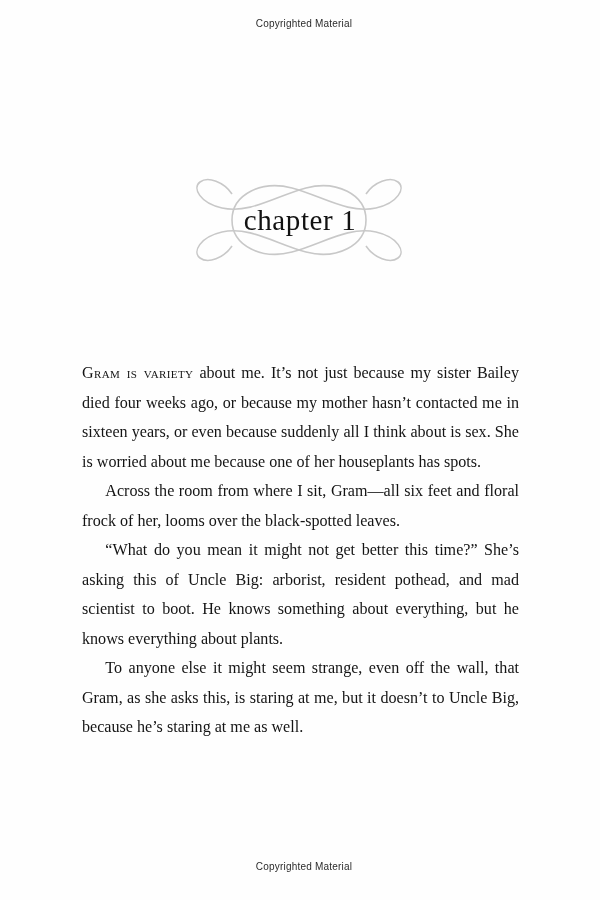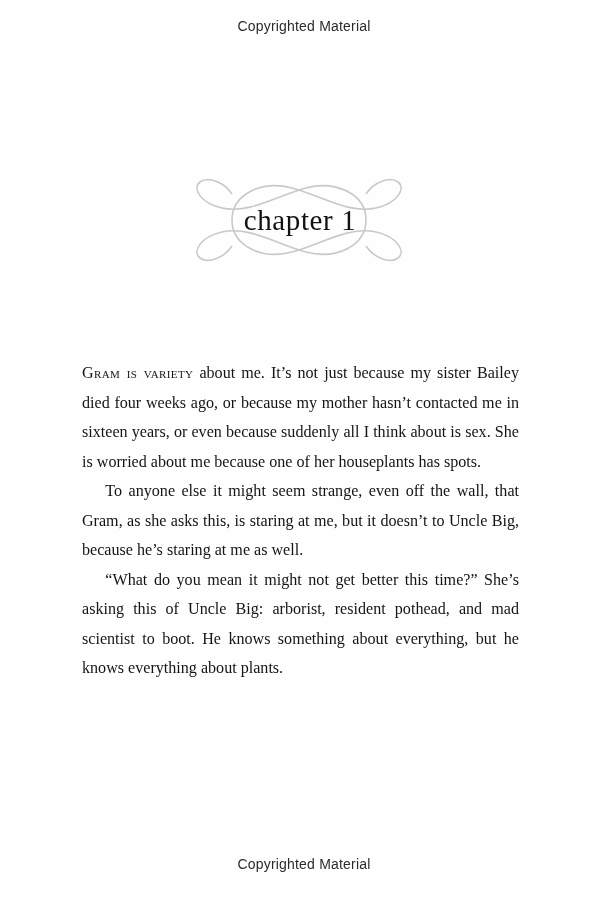--- a/index.html
+++ b/index.html
@@ -19,21 +19,21 @@
     position: absolute;
     inset: 0;
     background: #fefefe;
   }
   .watermark {
     position: absolute;
     left: 0;
     right: 0;
     text-align: center;
     font-family: "Liberation Sans", sans-serif;
-    font-size: 14px;
+    font-size: 10px;
     letter-spacing: 0.2px;
     color: #2b2b2b;
     margin-left: 8px;
   }
   .watermark-top { top: 18px; }
   .watermark-bottom { bottom: 28px; }
 
   .chapter-block {
     position: absolute;
     top: 168px;
@@ -101,19 +101,20 @@
         <path d="M196 52 C196 78, 166 92, 136 84 C106 76, 80 58, 52 64 C30 69, 22 84, 30 90 C38 96, 54 90, 62 78"></path>
       </g>
     </svg>
     <div class="chapter-title">chapter 1</div>
   </div>
 
   <div class="body-text">
     <p class="first">
       <span class="smallcaps">Gram is variety</span><span> about me. It’s not just because my sister Bailey died four weeks ago, or because my mother hasn’t contacted me in sixteen years, or even because suddenly all I think about is sex. She is worried about me because one of her houseplants has spots.</span>
     </p>
+    <p><span>Across the room from where I sit, Gram—all six feet and floral frock of her, looms over the black-spotted leaves.</span></p>
+    <p><span>“What do you mean it might not get better this time?” She’s asking this of Uncle Big: arborist, resident pothead, and mad scientist to boot. He knows something about everything, but he knows everything about plants.</span></p>
     <p><span>To anyone else it might seem strange, even off the wall, that Gram, as she asks this, is staring at me, but it doesn’t to Uncle Big, because he’s staring at me as well.</span></p>
-    <p><span>“What do you mean it might not get better this time?” She’s asking this of Uncle Big: arborist, resident pothead, and mad scientist to boot. He knows something about everything, but he knows everything about plants.</span></p>
   </div>
 
   <div class="watermark watermark-bottom">Copyrighted Material</div>
 
 </div>
 
 </body></html>

